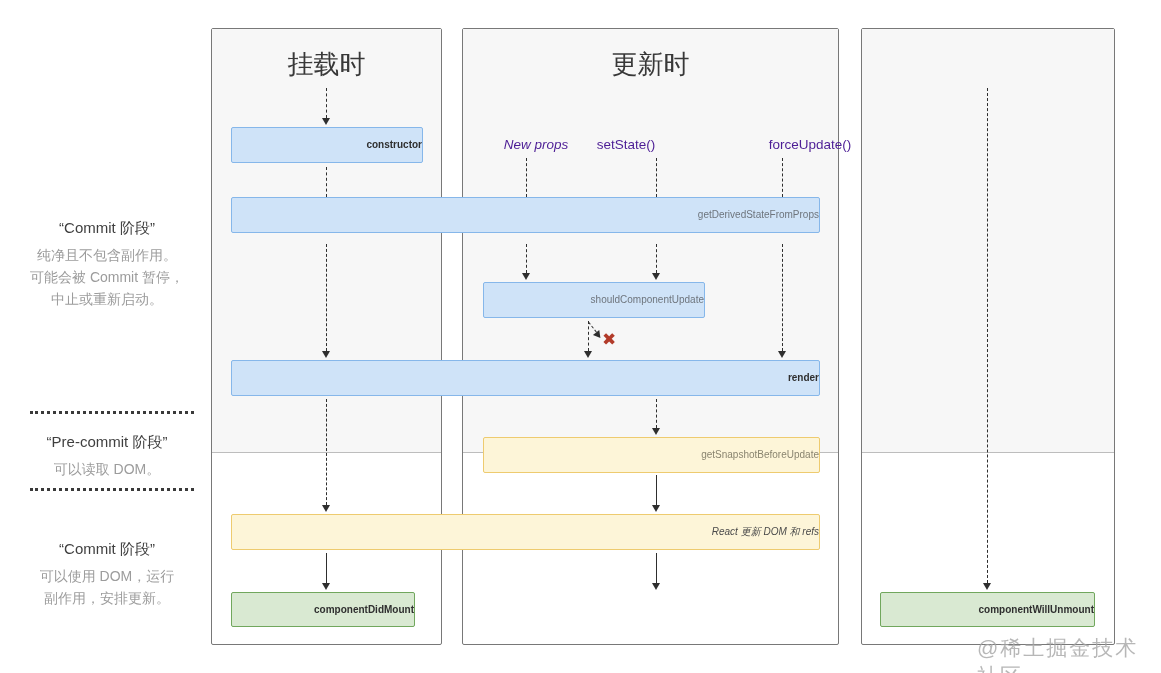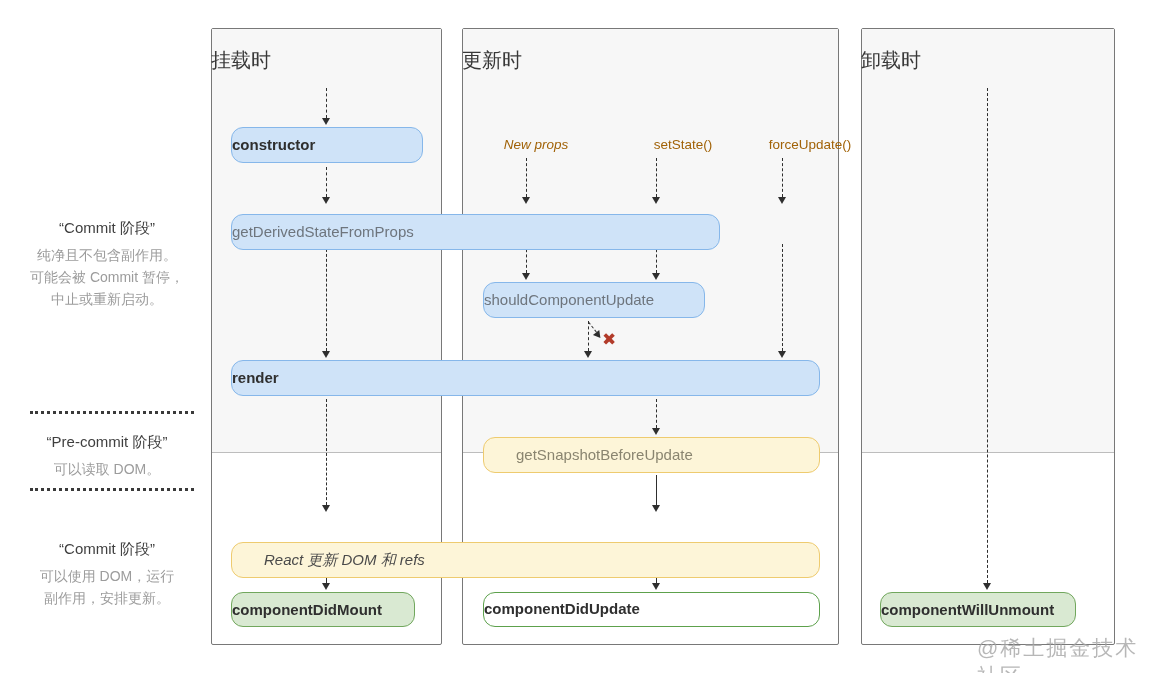--- a/index.html
+++ b/index.html
@@ -9,42 +9,42 @@
 
   
   .phase { position:absolute; left:14px; width:186px; text-align:center; }
   .phase-title { font-size:15px; color:#3f3f3f; }
   .phase-desc { margin-top:6px; font-size:14px; line-height:22px; color:#9c9c9c; }
   .dotted-divider { position:absolute; left:30px; width:164px; height:0; border-top:3px dotted #3a3a3a; }
 
   
   .col { position:absolute; top:28px; height:617px; background:#ffffff; border:1px solid #787878; border-radius:2px; z-index:1; }
   .col-gray { position:absolute; top:0; left:0; right:0; height:424px; background:#f7f7f7; border-bottom:1px solid #bdbdbd; }
-  .col-title { position:absolute; top:47px; text-align:left; font-size:20px; font-weight:500; color:#383838; z-index:2; }
+  .col-title { position:absolute; top:47px; text-align:center; font-size:26px; font-weight:500; color:#383838; z-index:2; }
 
   
-  .trigger { position:absolute; top:137px; height:18px; text-align:center; font-size:13.5px; color:#a16207; z-index:2; }
+  .trigger { position:absolute; top:137px; height:18px; text-align:center; font-size:13.5px; color:#4c1d95; z-index:2; }
   .trigger.italic { font-style:italic; }
 
   
   .arr { position:absolute; width:0; z-index:2; }
   .arr.dashed { border-left:1.5px dashed #2e2e2e; }
   .arr.solid  { border-left:1.5px solid  #2e2e2e; }
   .arr .head { position:absolute; bottom:-7px; left:-5.4px; width:0; height:0;
                border-left:4.5px solid transparent; border-right:4.5px solid transparent;
                border-top:7px solid #2e2e2e; }
   .arr.diag { transform:rotate(-38deg); transform-origin:top center; }
 
   .cancel-x { position:absolute; font-size:17px; font-weight:bold; color:#b23b2a; z-index:3; line-height:1; }
 
   
-  .box { position:absolute; height:36px; line-height:34px; text-align:left; font-size:15px;
-         border-radius:12px; z-index:3; color:#6e757d; cursor:pointer; }
+  .box { position:absolute; height:36px; line-height:34px; text-align:right; font-size:10px;
+         border-radius:2px; z-index:3; color:#6e757d; cursor:pointer; }
   .box.bold { font-weight:700; color:#2f2f2f; }
-  .box.italic { font-style:italic; color:#4a4a4a;margin-top:28px; }
+  .box.italic { font-style:italic; color:#4a4a4a; }
   .box.blue   { background:#cfe3f8; border:1px solid #86b7ea; }
   .box.yellow { background:#fdf5d8; border:1px solid #eecb6f; color:#8a8570;padding-left:32px; }
   .box.green  { background:#d9e9d2; border:1px solid #71a75d; }
   .box.green-outline { background:#ffffff; border:1.5px solid #5da14c; }
   .box.yellow.italic { color:#4a4a4a; }
 
   
   .watermark { position:absolute; left:977px; top:634px; font-size:21px; letter-spacing:2px;
                color:#a6a6a6; opacity:0.8; z-index:5; }
 </style>
@@ -86,24 +86,23 @@
   </div>
   <div class="col" style="left:462px;width:377px">
     <div class="col-gray"></div>
   </div>
   <div class="col" style="left:861px;width:254px">
     <div class="col-gray"></div>
   </div>
 
   <div class="col-title" style="left:211px;width:231px">挂载时</div>
   <div class="col-title" style="left:462px;width:377px">更新时</div>
-  <div class="col-title" style="left:861px;width:254px">卸载时</div>
 
   <div class="trigger italic" style="left:486px;width:100px">New props</div>
-  <div class="trigger" style="left:633px;width:100px">setState()</div>
+  <div class="trigger" style="left:576px;width:100px">setState()</div>
   <div class="trigger" style="left:757px;width:106px">forceUpdate()</div>
 
   <div class="arr dashed" style="left:326px;top:88px;height:30px">
       <i class="head"></i>
     </div>
   <div class="arr dashed" style="left:326px;top:167px;height:30px">
       <i class="head"></i>
     </div>
   <div class="arr dashed" style="left:326px;top:244px;height:107px">
       <i class="head"></i>
@@ -148,24 +147,23 @@
     </div>
   <div class="arr solid" style="left:656px;top:553px;height:30px">
       <i class="head"></i>
     </div>
 
   <div class="arr dashed" style="left:987px;top:88px;height:495px">
       <i class="head"></i>
     </div>
 
   <div class="box blue bold" style="left:231px;top:127px;width:192px">constructor</div>
-  <div class="box blue" style="left:231px;top:214px;width:489px">getDerivedStateFromProps</div>
+  <div class="box blue" style="left:231px;top:197px;width:589px">getDerivedStateFromProps</div>
   <div class="box blue" style="left:483px;top:282px;width:222px">shouldComponentUpdate</div>
   <div class="box blue bold" style="left:231px;top:360px;width:589px">render</div>
   <div class="box yellow" style="left:483px;top:437px;width:337px">getSnapshotBeforeUpdate</div>
   <div class="box yellow italic" style="left:231px;top:514px;width:589px">React 更新 DOM 和 refs</div>
   <div class="box green bold" style="left:231px;top:592px;width:184px;height:35px;line-height:33px">componentDidMount</div>
-  <div class="box green-outline bold" style="left:483px;top:592px;width:337px;height:35px;line-height:32px">componentDidUpdate</div>
-  <div class="box green bold" style="left:880px;top:592px;width:196px;height:35px;line-height:33px">componentWillUnmount</div>
+  <div class="box green bold" style="left:880px;top:592px;width:215px;height:35px;line-height:33px">componentWillUnmount</div>
 
   <div class="watermark">@稀土掘金技术社区</div>
 
 </div>
 
 </body></html>

